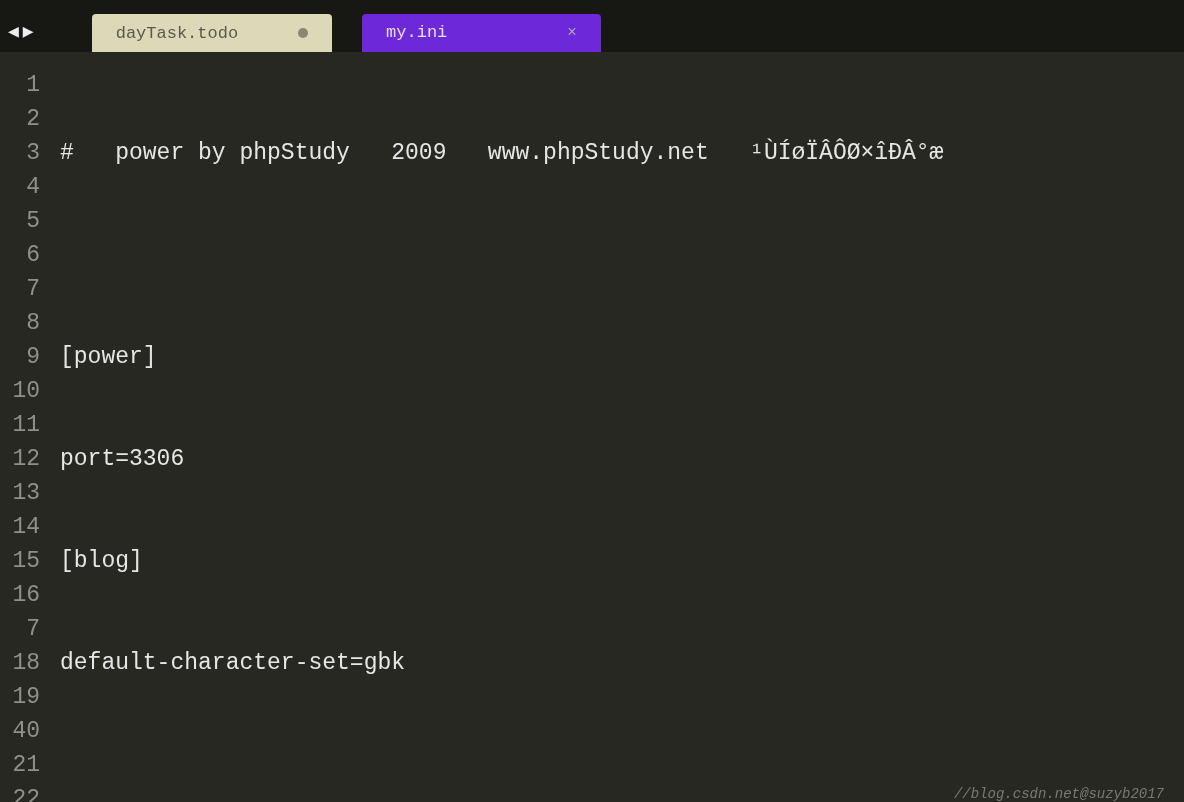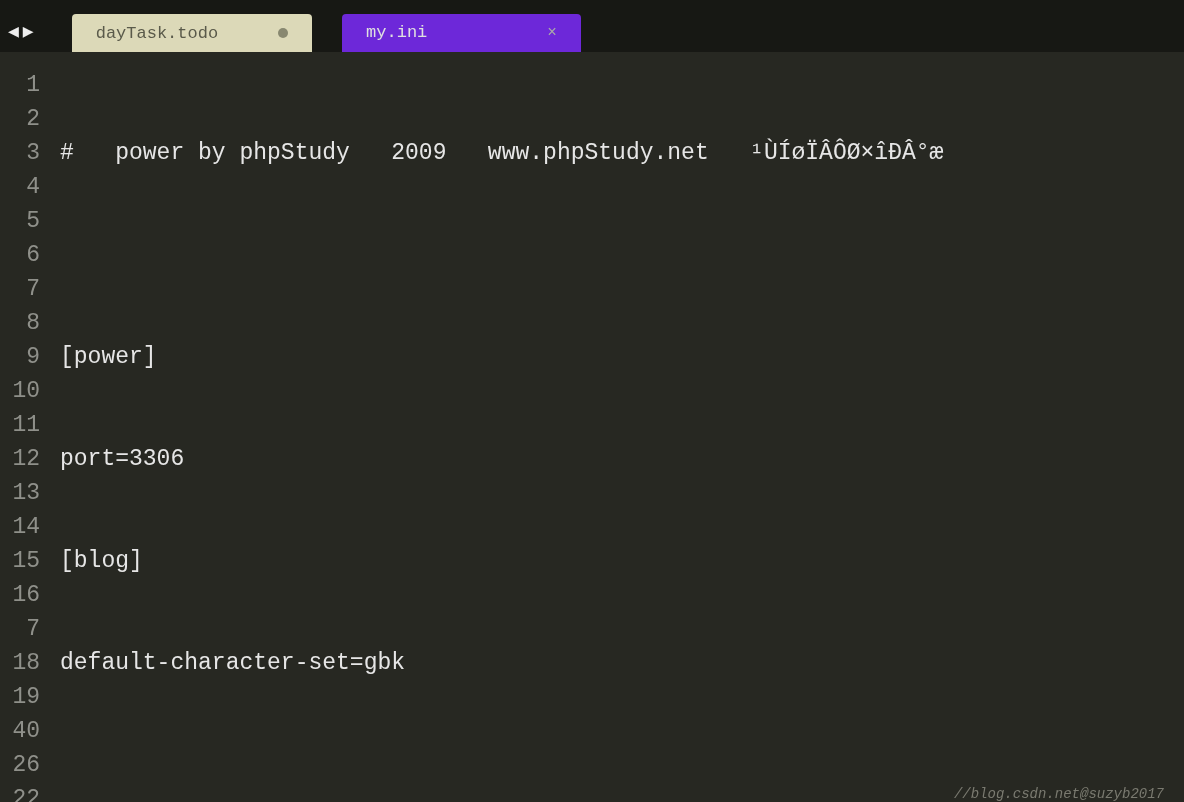--- a/index.html
+++ b/index.html
@@ -51,20 +51,21 @@
       font-size: 17px;
       border-radius: 4px 4px 0 0;
       height: 38px;
       cursor: pointer;
       position: relative;
     }
     .tab.inactive {
       background: #dcd9b8;
       color: #5a5a4a;
       margin-right: 30px;
+      margin-left: 20px;
     }
     .tab.active {
       background: #6d28d9;
       color: #e0e0e0;
       align-items: flex-end;
     }
     .tab-modified {
       width: 10px;
       height: 10px;
       border-radius: 50%;
@@ -156,21 +157,21 @@
     <div>11</div>
     <div>12</div>
     <div>13</div>
     <div>14</div>
     <div>15</div>
     <div>16</div>
     <div>7</div>
     <div>18</div>
     <div>19</div>
     <div>40</div>
-    <div>26</div>
+    <div>21</div>
     <div>22</div>
   </div>
 
   <div class="code-area">
     <div class="code-line"><span class="code-text">#   power by phpStudy   2009   www.phpStudy.net   ¹ÙÍøÏÂÔØ×îÐÂ°æ</span></div>
     <div class="code-line"><span class="code-text"></span></div>
     <div class="code-line"><span class="code-text">[power]</span></div>
     <div class="code-line"><span class="code-text">port=3306</span></div>
     <div class="code-line"><span class="code-text">[blog]</span></div>
     <div class="code-line"><span class="code-text">default-character-set=gbk</span></div>

